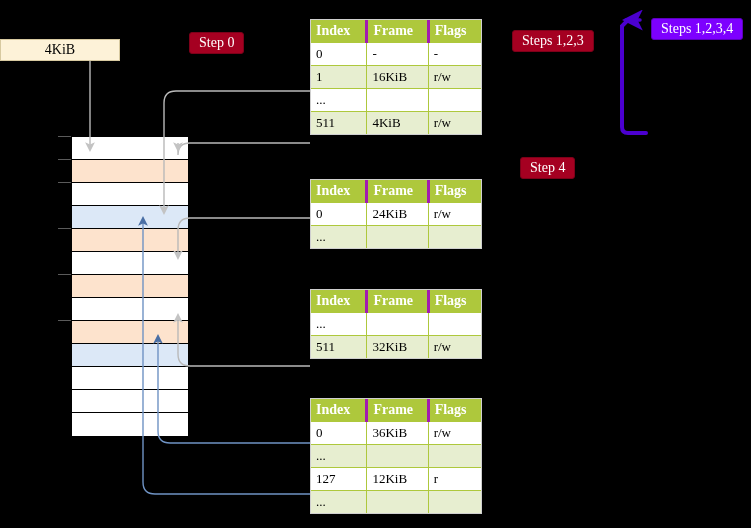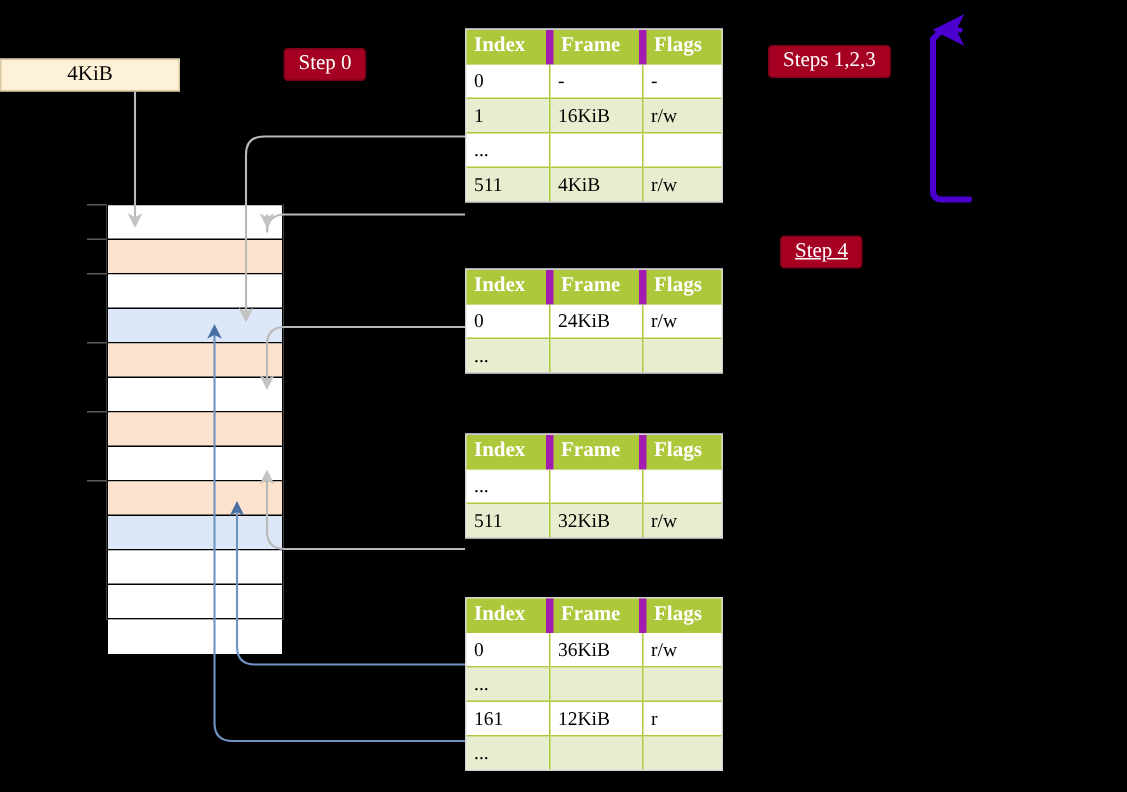--- a/index.html
+++ b/index.html
@@ -5,21 +5,21 @@
   html,body{margin:0;padding:0;background:#000;}
   body{width:751px;height:528px;position:relative;overflow:hidden;
        font-family:"Liberation Serif",serif;color:#000;}
   .root{position:absolute;left:0;top:0;width:751px;height:528px;}
 
   
   .pt{position:absolute;border:1px solid #cfcfcf;background:#fff;
       border-collapse:collapse;font-size:13px;}
   .pt table{border-collapse:collapse;width:100%;}
   .pt th{background:#aec83c;color:#fff;font-weight:bold;font-size:14px;
-         text-align:left;padding:3px 5px;border-right:5px solid #a21caf;
+         text-align:left;padding:3px 5px;border-right:3px solid #a21caf;
          font-family:"Liberation Serif",serif;}
   .pt th:last-child{border-right:none;margin-left:32px;}
   .pt td{padding:3px 5px;border-right:1px solid #aec83c;
          border-top:1px solid #aec83c;height:16px;
          font-family:"Liberation Serif",serif;}
   .pt td:last-child{border-right:none;}
   .pt tr.alt td{background:#e7eed0;}
   .pt tr.plain td{background:#ffffff;}
   .pt td.hl{background:#fbf8c2;}
   .colI{width:56px;}
@@ -48,35 +48,36 @@
          text-align:center;line-height:20px;font-size:14px;color:#000;}
 
   
   .badge{position:absolute;height:20px;line-height:20px;padding:0 9px;
          font-size:14px;border-radius:3px;color:#fff;white-space:nowrap;}
   .badge-red{background:#a50021;border:1px solid #7d0019;}
   .badge-purple{background:#7d00ff;border:1px solid #5c00bd;}
   #step0{left:189px;top:32px;}
   #steps123{left:512px;top:30px;}
   #steps1234{left:651px;top:18px;}
-  #step4{left:520px;top:157px;text-decoration:underline;}
+  #step4{left:520px;top:157px;}
 
   
   svg.ov{position:absolute;left:0;top:0;width:751px;height:528px;
          pointer-events:none;}
 </style>
 </head>
 <body>
 
 <div class="root">
 
   <div class="lbl4k">4KiB</div>
 
   <div class="badge badge-red" id="step0">Step 0</div>
   <div class="badge badge-red" id="steps123">Steps 1,2,3</div>
+  <div class="badge badge-purple" id="steps1234">Steps 1,2,3,4</div>
   <div class="badge badge-red" id="step4">Step 4</div>
 
   <div class="mem" id="mem-col">
       <div class="memrow m-white"></div>
       <div class="memrow m-orange"></div>
       <div class="memrow m-white"></div>
       <div class="memrow m-blue"></div>
       <div class="memrow m-orange"></div>
       <div class="memrow m-white"></div>
       <div class="memrow m-orange"></div>
@@ -189,21 +190,21 @@
             <td class="colI">0</td>
             <td class="colF">36KiB</td>
             <td class="colG">r/w</td>
           </tr>
           <tr class="alt">
             <td class="colI">...</td>
             <td class="colF"></td>
             <td class="colG"></td>
           </tr>
           <tr class="plain">
-            <td class="colI">161</td>
+            <td class="colI">127</td>
             <td class="colF">12KiB</td>
             <td class="colG">r</td>
           </tr>
           <tr class="alt">
             <td class="colI">...</td>
             <td class="colF"></td>
             <td class="colG"></td>
           </tr>
         </tbody>
       </table>

